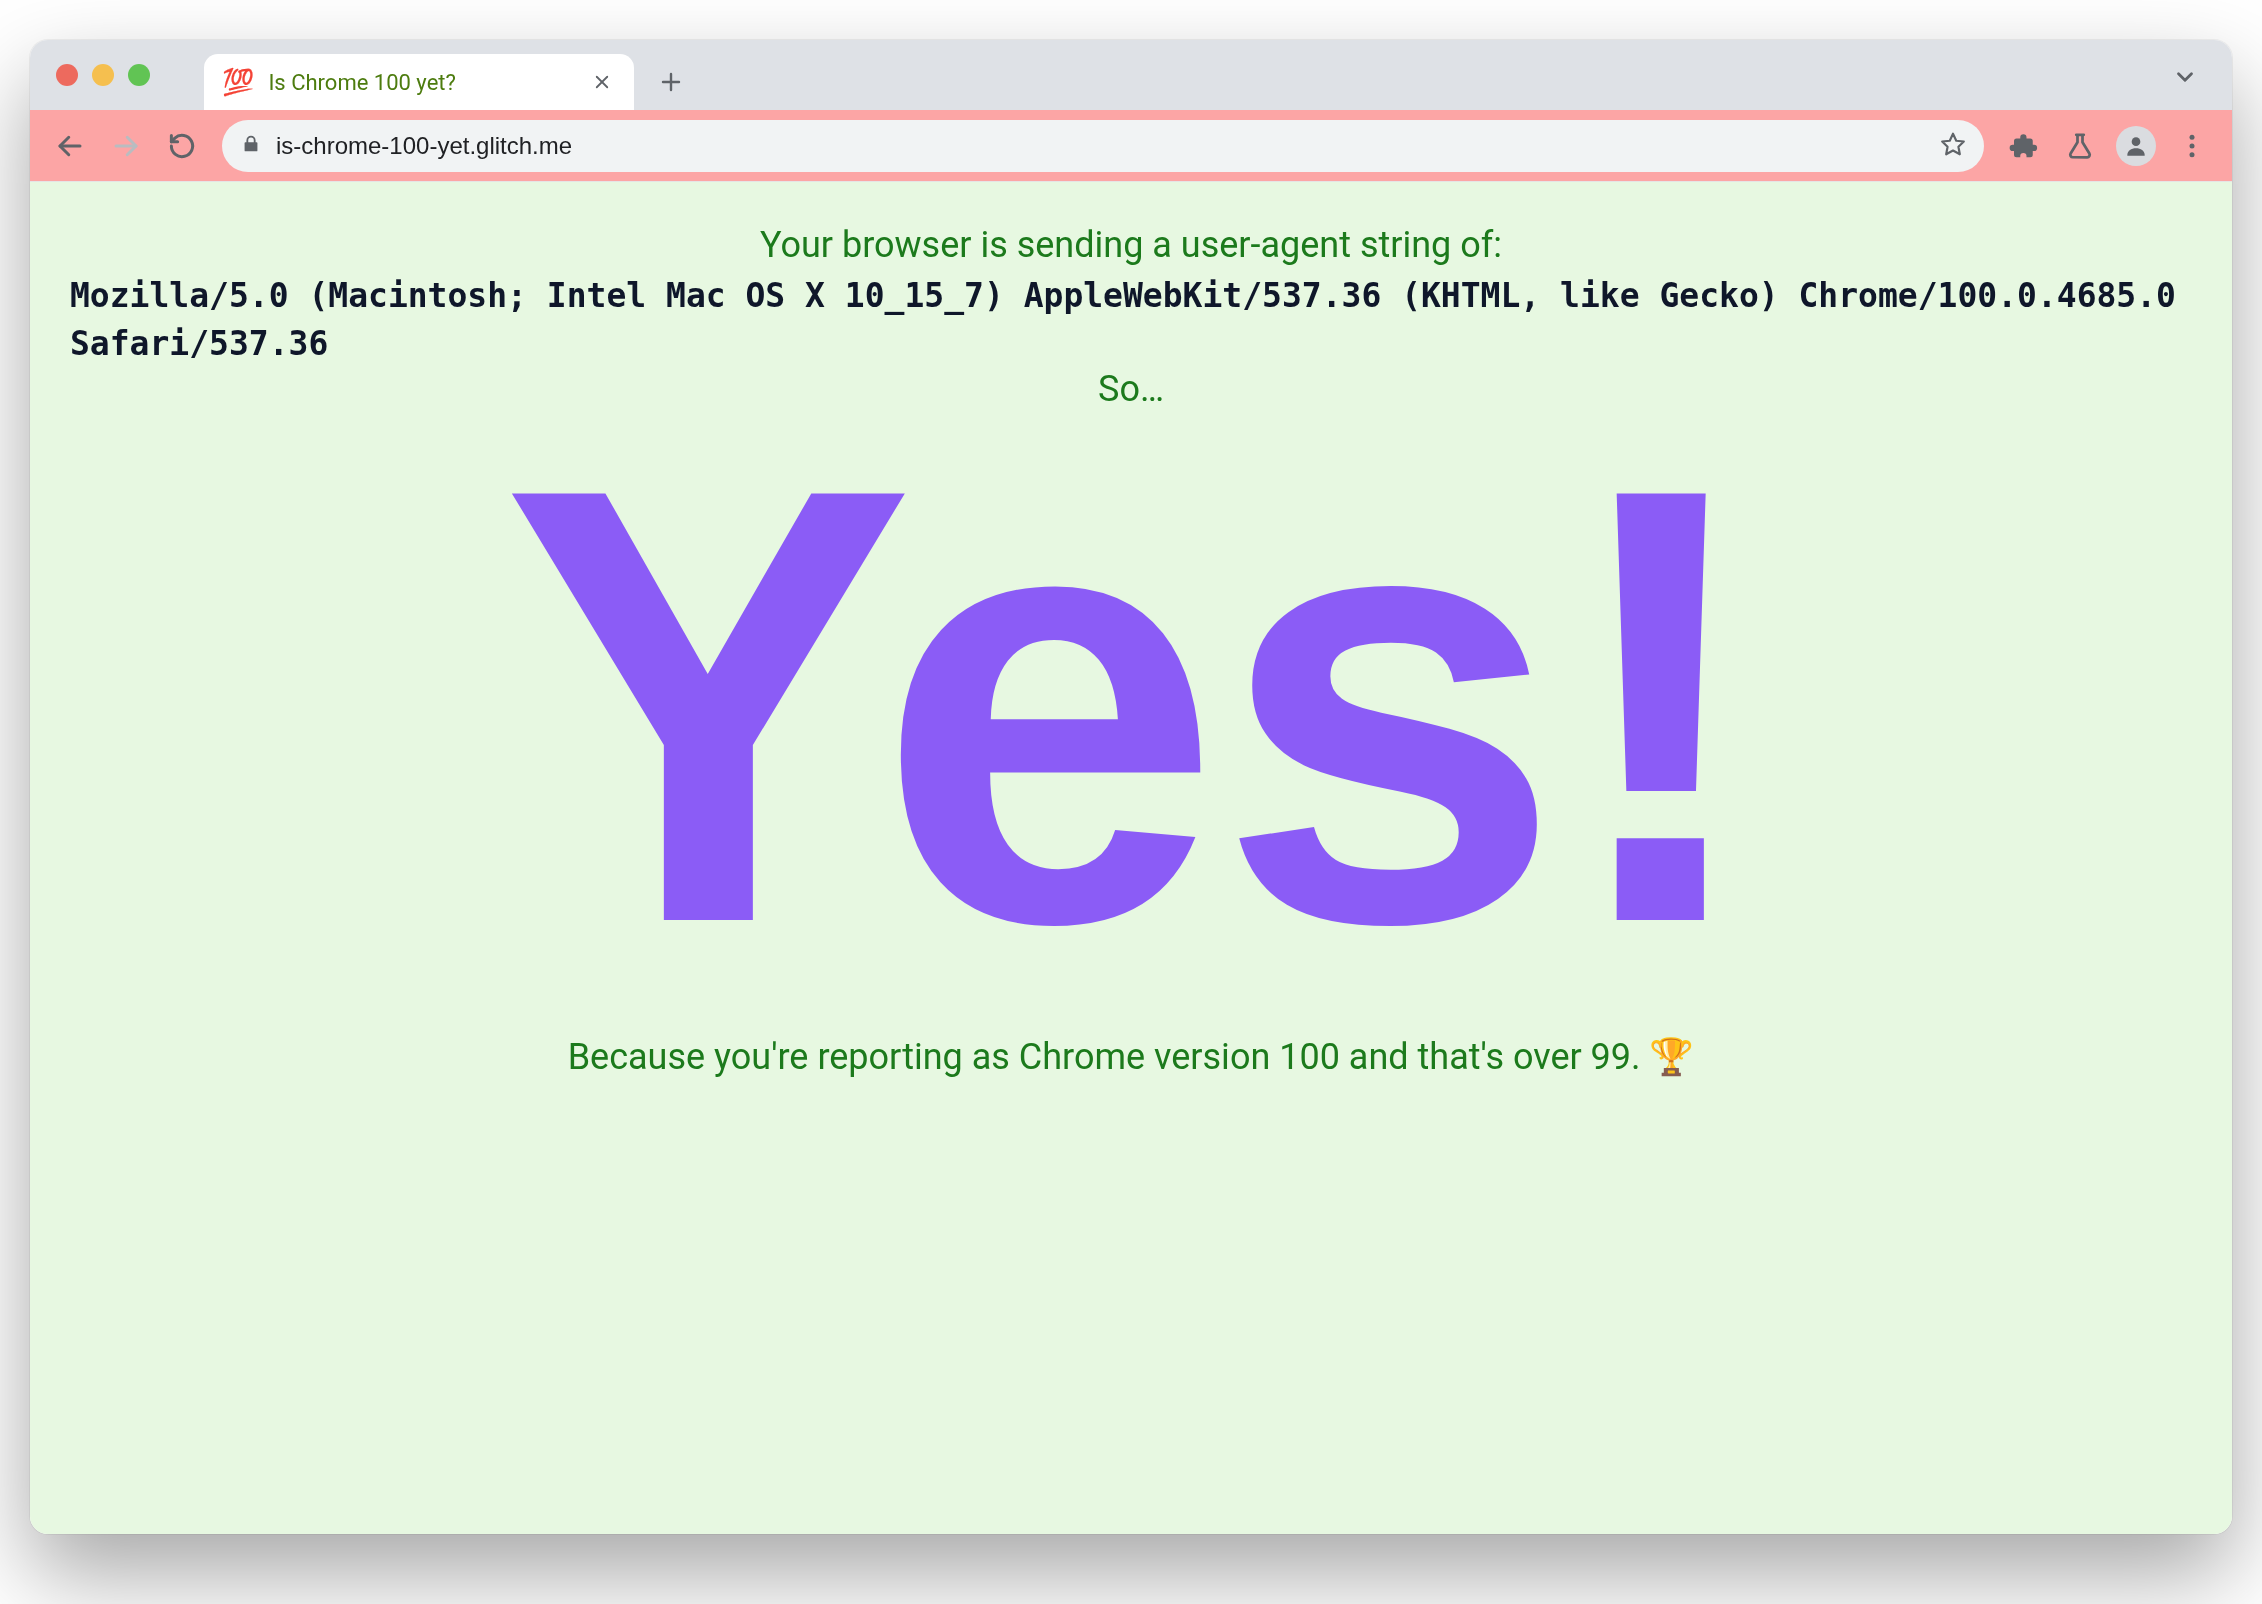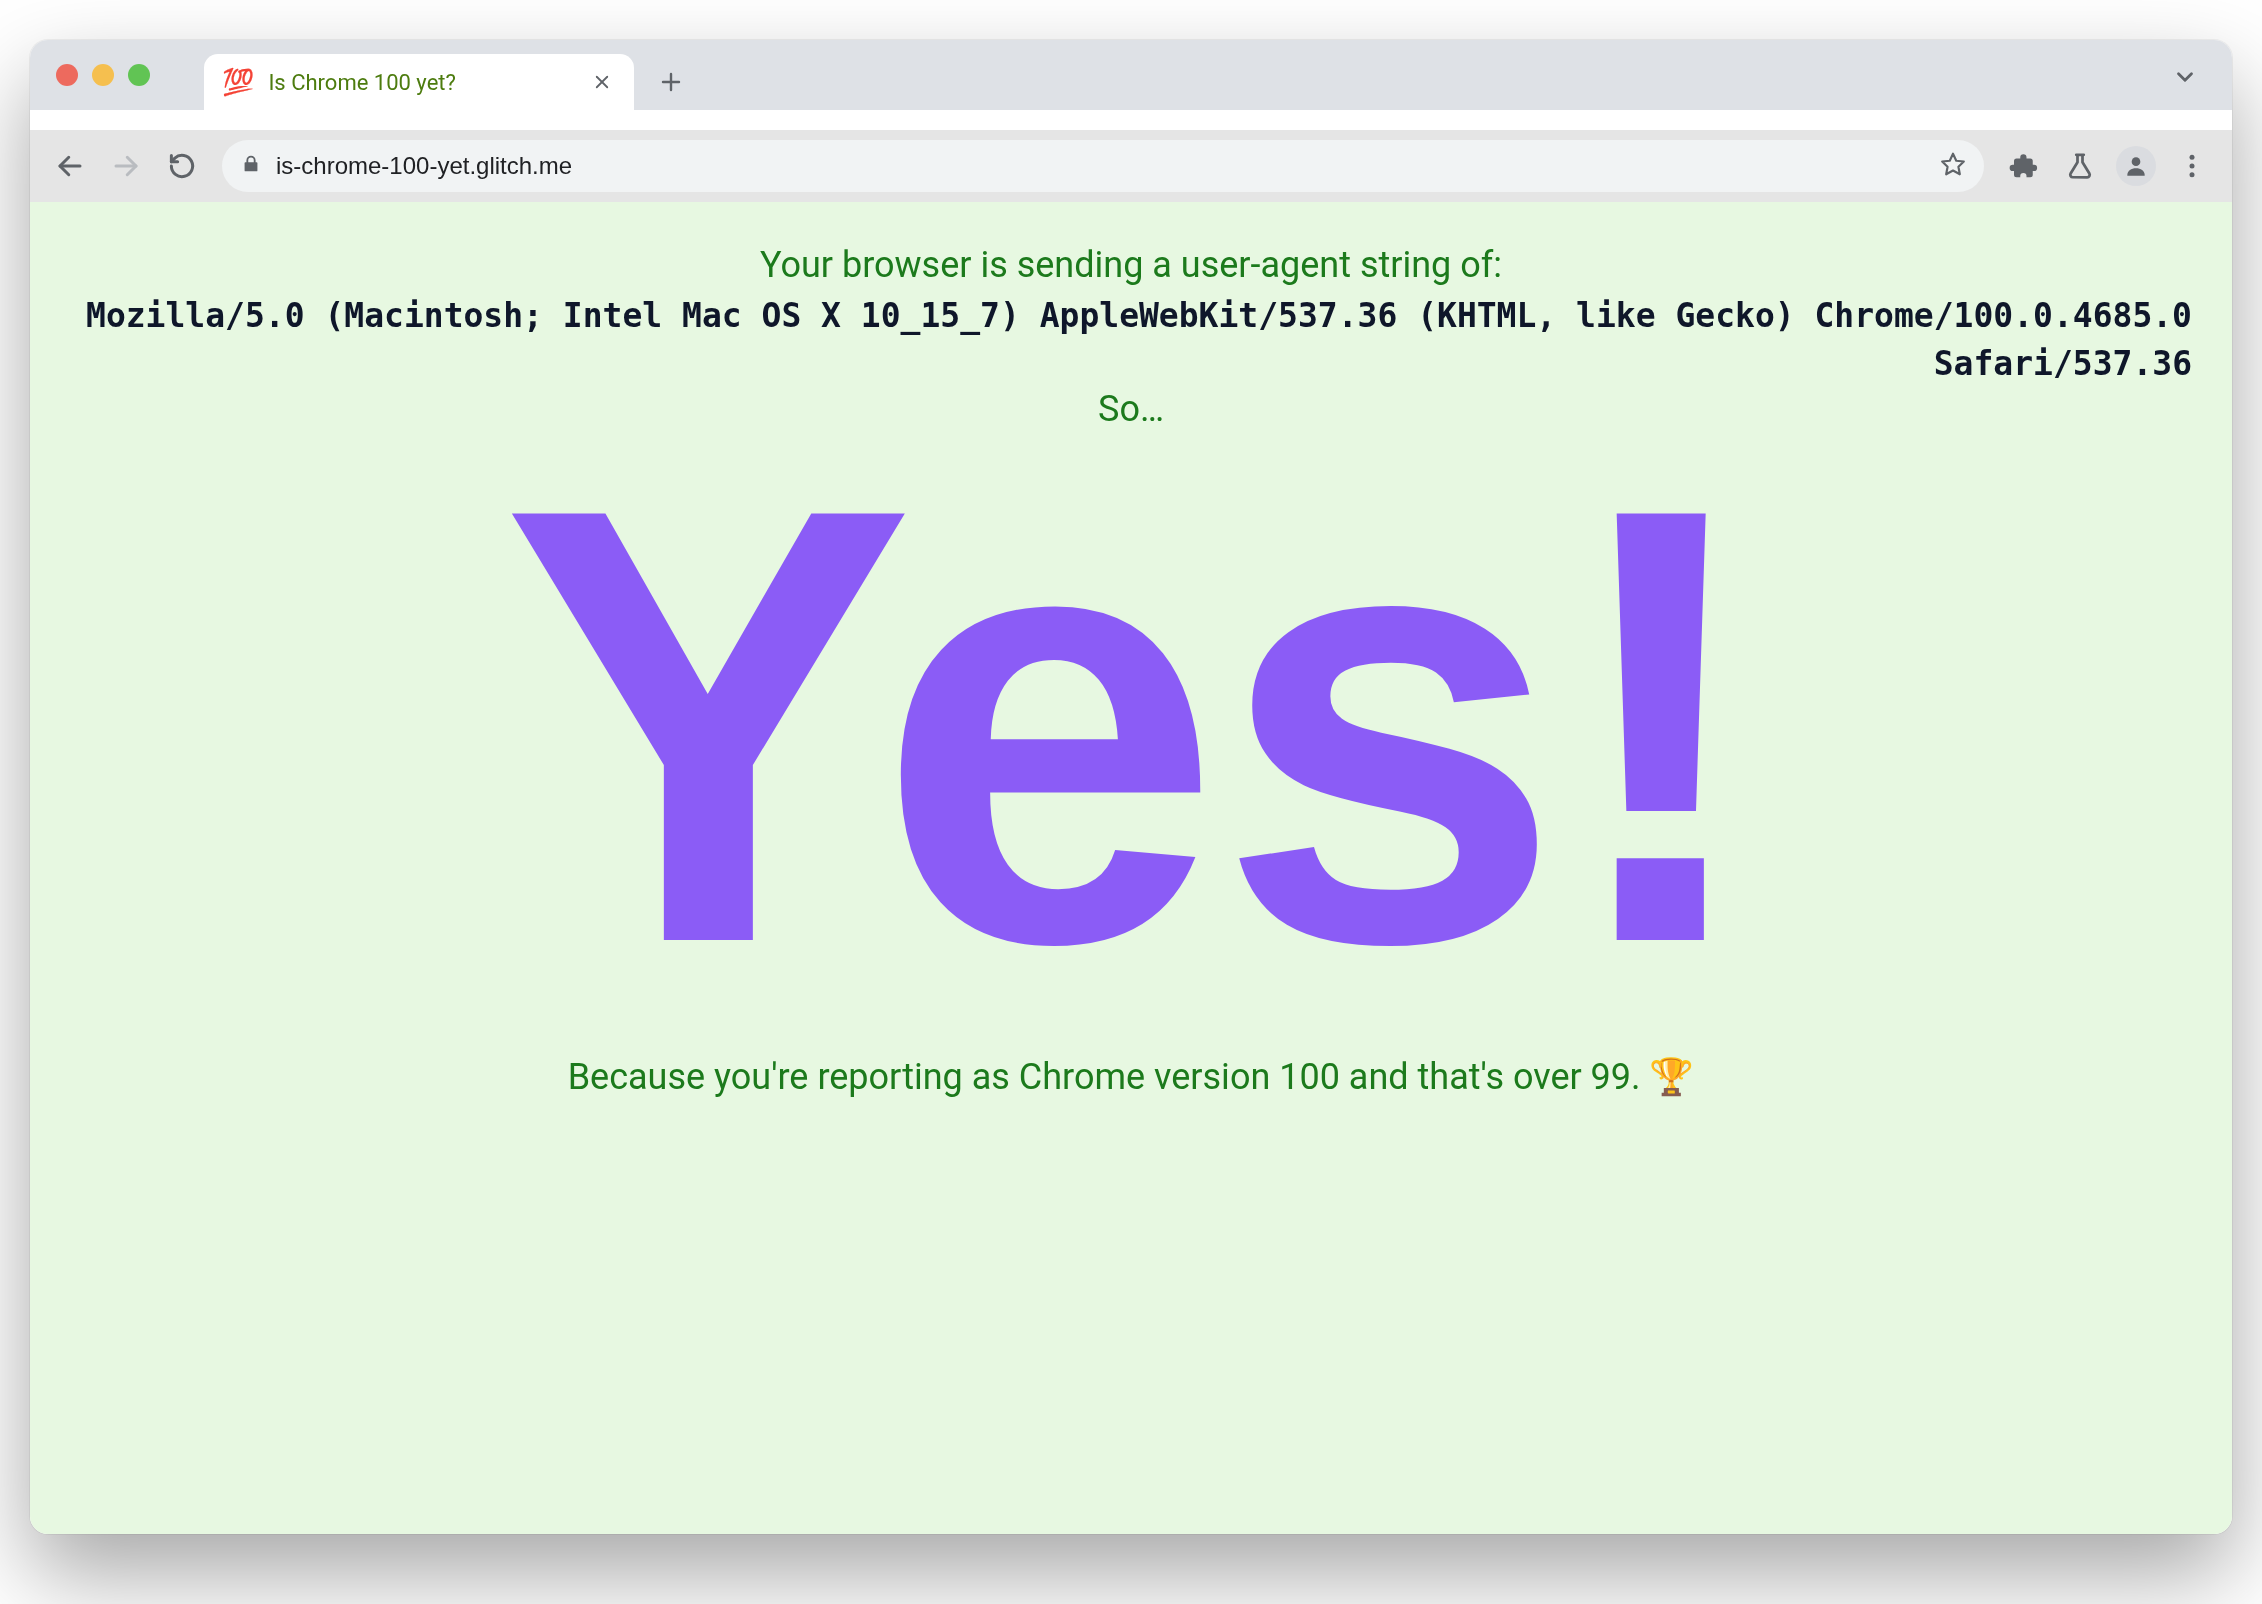--- a/index.html
+++ b/index.html
@@ -76,27 +76,26 @@
   .tabstrip .spacer { flex: 1; }
   .windowmenu {
     width: 46px; height: 46px; margin-bottom: 10px; margin-right: 10px;
     display: flex; align-items: center; justify-content: center;
     color: #5f6368; cursor: pointer;
   }
 
   
   .toolbar {
     height: 72px;
-    background: #e5e5e5;
+    background: #fca5a5;
     display: flex;
     align-items: center;
     padding: 0 16px;
     gap: 8px;
     border-bottom: 1px solid #e5e5e5;
-    margin-top: 20px;
   }
   .icon-btn {
     width: 48px; height: 48px; border-radius: 50%;
     display: flex; align-items: center; justify-content: center;
     color: #5f6368; cursor: pointer;
   }
   .icon-btn.disabled { color: #b9bcc0; cursor: default; }
   .icon-btn svg { width: 30px; height: 30px; }
 
   .omnibox {
@@ -119,21 +118,21 @@
     background: #dadce0;
     display: flex; align-items: center; justify-content: center;
   }
   .avatar svg { width: 26px; height: 26px; color: #5f6368; }
 
   
   .content {
     flex: 1;
     background: #e7f8e1;
     overflow: hidden;
-    text-align: right;
+    text-align: left;
     padding: 42px 40px 40px 40px;
     display: flex;
     flex-direction: column;
     align-items: center;
   }
   .intro {
     font-size: 36px;
     color: #1c7a1c;
   }
   .ua {

